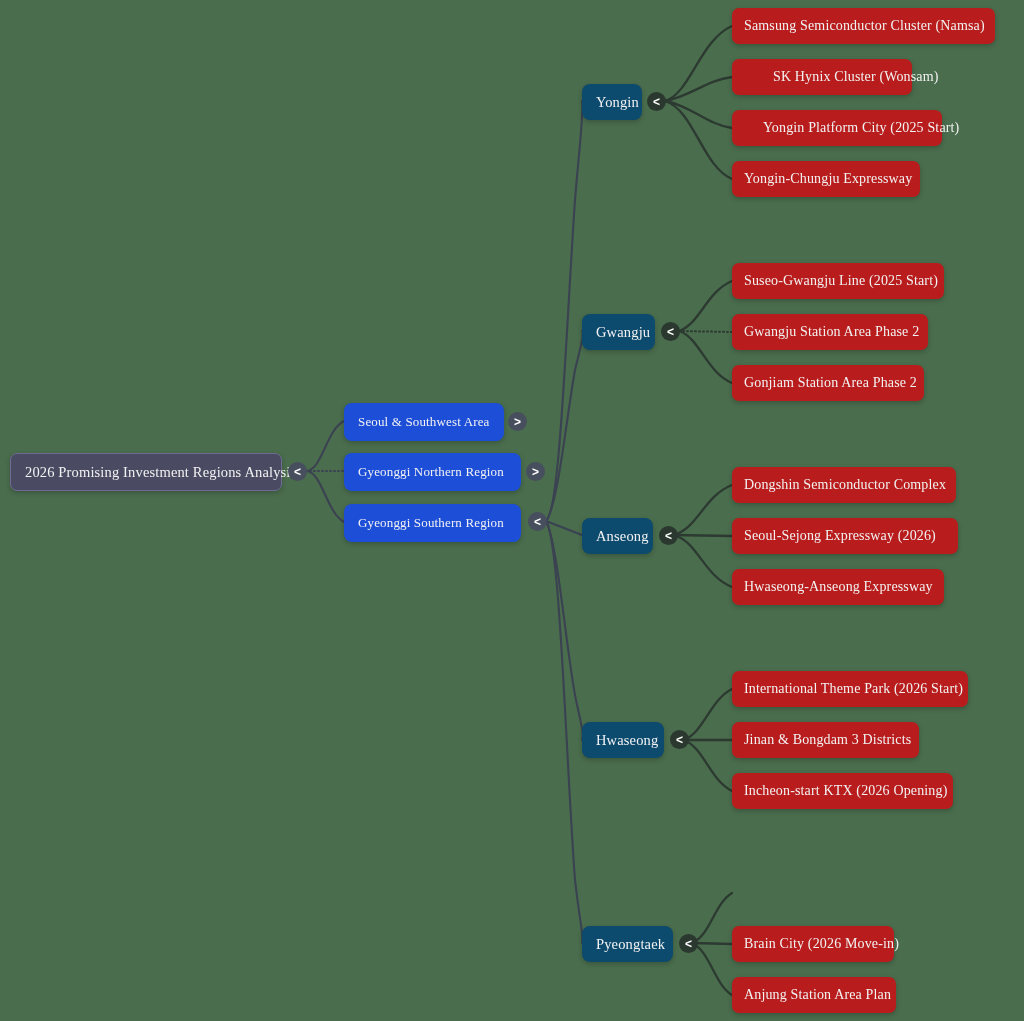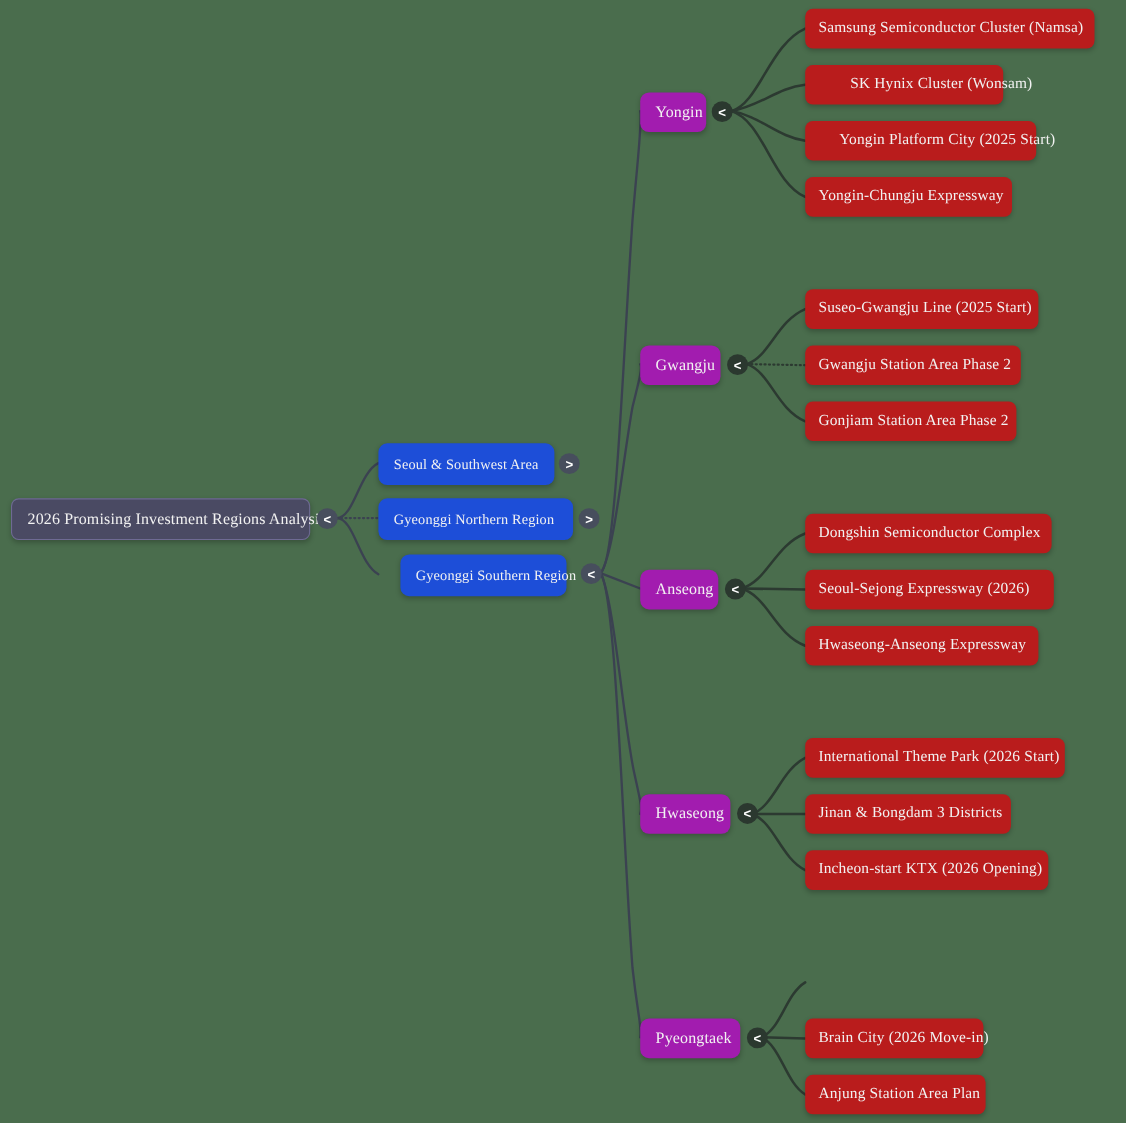--- a/index.html
+++ b/index.html
@@ -69,21 +69,21 @@
     height: 38px;
   }
   .node-l2 {
     background: #1d4ed8;
     font-size: 13px;
     padding: 0 14px;
     height: 38px;
     border-radius: 8px;
   }
   .node-l3 {
-    background: #a21caf;
+    background: #0c4a6e;
     font-size: 14.5px;
     padding: 0 14px;
     height: 36px;
     border-radius: 8px;
     justify-content: center;
   }
   .node-leaf {
     background: #b91c1c;
     font-size: 14px;
     padding: 0 12px;
@@ -158,21 +158,21 @@
   <div class="node node-l2" style="left:344px; top:403px; width:160px;">
     <span class="label">Seoul &amp; Southwest Area</span>
   </div>
   <div class="toggle slate" style="left:508px; top:412px;">&gt;</div>
 
   <div class="node node-l2" style="left:344px; top:453px; width:177px;">
     <span class="label">Gyeonggi Northern Region</span>
   </div>
   <div class="toggle slate" style="left:526px; top:462px;">&gt;</div>
 
-  <div class="node node-l2" style="left:364px; top:504px; width:151px;">
+  <div class="node node-l2" style="left:344px; top:504px; width:177px;">
     <span class="label">Gyeonggi Southern Region</span>
   </div>
   <div class="toggle slate" style="left:528px; top:512px;">&lt;</div>
 
   <div class="node node-l3" style="left:582px; top:84px; width:60px;">
     <span class="label">Yongin</span>
   </div>
   <div class="toggle dark" style="left:647px; top:92px;">&lt;</div>
 
   <div class="node node-leaf" style="left:732px; top:8px; width:263px;">

